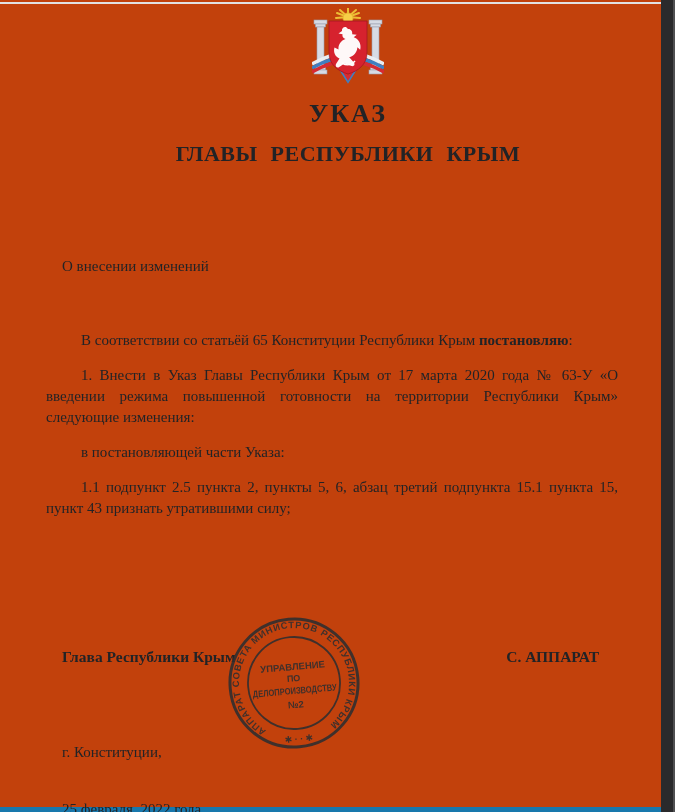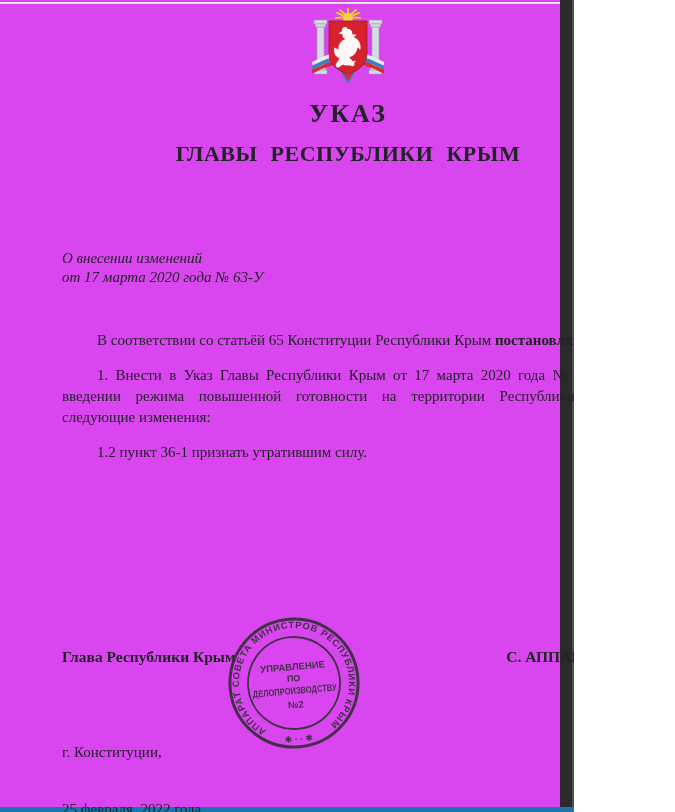--- a/index.html
+++ b/index.html
@@ -1,31 +1,31 @@
 <!DOCTYPE html>
 <html lang="ru"><head>
 <meta charset="utf-8">
 <style>
   html,body{margin:0;padding:0;background:#fff;}
-  .stage{position:relative;width:574px;height:812px;background:#d946ef;overflow:hidden;
+  .stage{position:relative;width:675px;height:812px;background:#c2410c;overflow:hidden;
          font-family:"Liberation Serif","DejaVu Serif",serif;color:#222326;}
   
   .top-edge{position:absolute;top:2px;left:0;width:661px;height:2px;background:#e2e2e2;}
   .right-edge{position:absolute;top:0;right:0;width:14px;height:812px;background:#2a2a2c;border-right:2px solid #505052;box-sizing:border-box;}
   .bottom-edge{position:absolute;left:0;bottom:0;width:661px;height:5px;background:#1878ad;}
   
   .emblem{position:absolute;left:312px;top:8px;width:72px;height:76px;}
   
   .title-wrap{position:absolute;left:62px;width:572px;text-align:center;}
   .title1{top:99px;font-size:26px;font-weight:bold;letter-spacing:2px;}
   .title2{top:141px;font-size:22px;font-weight:bold;letter-spacing:.5px;word-spacing:7px;}
   
-  .subject{position:absolute;left:62px;top:249px;font-style:italic;font-size:15px;line-height:19px;}
+  .subject{position:absolute;left:62px;top:257px;font-size:15px;line-height:19px;text-align:right;}
   
-  .bodytext{position:absolute;left:62px;top:330px;width:572px;font-size:15px;line-height:21px;}
+  .bodytext{position:absolute;left:46px;top:330px;width:572px;font-size:15px;line-height:21px;}
   .bodytext p{margin:0 0 14px 0;text-indent:35px;}
   .bodytext p.justify{text-align:justify;}
   
   .signature{position:absolute;left:62px;top:648px;width:537px;display:flex;justify-content:space-between;font-weight:bold;font-size:15.5px;}
   
   .footer{position:absolute;left:62px;top:705px;font-size:15px;line-height:19px;white-space:pre-wrap;}
   
   .stamp{position:absolute;left:225px;top:614px;width:138px;height:138px;z-index:5;opacity:.88;}
   .stamp text{font-family:"Liberation Sans","DejaVu Sans",sans-serif;font-weight:bold;fill:#2e2e30;}
 </style>
@@ -76,27 +76,27 @@
 
     <path fill="#ffffff" opacity="0.97" d="M34,19c-2.5,-0.5-4.5,1.5-4,4l-3.5,2.5 4,0.8c-0.5,2.5 0.8,4.2 3,4.7c-4.5,1.5-7.5,5.5-7,10.5l-4,-2c-1.5,5 1,9.5 5,11l-3.5,5.5c-1,2 0.5,4 2.5,3.5l6,-4 7,2.5c2.5,0.8 4,-1.8 2.2,-3.8l-4.5,-5c4.5,-1 8,-5 8.2,-10l2.8,2.5c1.5,-5.5-1.5,-11-6.5,-12.5l3,-2.5-4.5,-0.5c0.5,-3-1.5,-5.5-4.2,-5.2z"></path>
     <path d="M30,55 c5,3 10,2 13,-2" fill="none" stroke="#ffffff" stroke-width="1.5"></path>
   </svg>
 
   <div class="title-wrap title1">УКАЗ</div>
   <div class="title-wrap title2">ГЛАВЫ  РЕСПУБЛИКИ  КРЫМ</div>
 
   <div class="subject">
     <div>О внесении изменений</div>
-    <div>от 17 марта 2020 года № 63-У</div>
   </div>
 
   <div class="bodytext">
     <p><span>В соответствии со статьёй 65 Конституции Республики Крым </span><b>постановляю</b><span>:</span></p>
     <p class="justify">1. Внести в Указ Главы Республики Крым от 17 марта 2020 года № 63-У «О введении режима повышенной готовности на территории Республики Крым» следующие изменения:</p>
-    <p>1.2 пункт 36-1 признать утратившим силу.</p>
+    <p>в постановляющей части Указа:</p>
+    <p class="justify">1.1 подпункт 2.5 пункта 2, пункты 5, 6, абзац третий подпункта 15.1 пункта 15, пункт 43 признать утратившими силу;</p>
   </div>
 
   <div class="signature">
     <span>Глава Республики Крым</span>
     <span>С. АППАРАТ</span>
   </div>
 
   <svg class="stamp" viewBox="-69 -69 138 138" aria-hidden="true">
     <g transform="rotate(-5)">
       <circle cx="0" cy="0" r="64" fill="none" stroke="#2e2e30" stroke-width="3"></circle>

